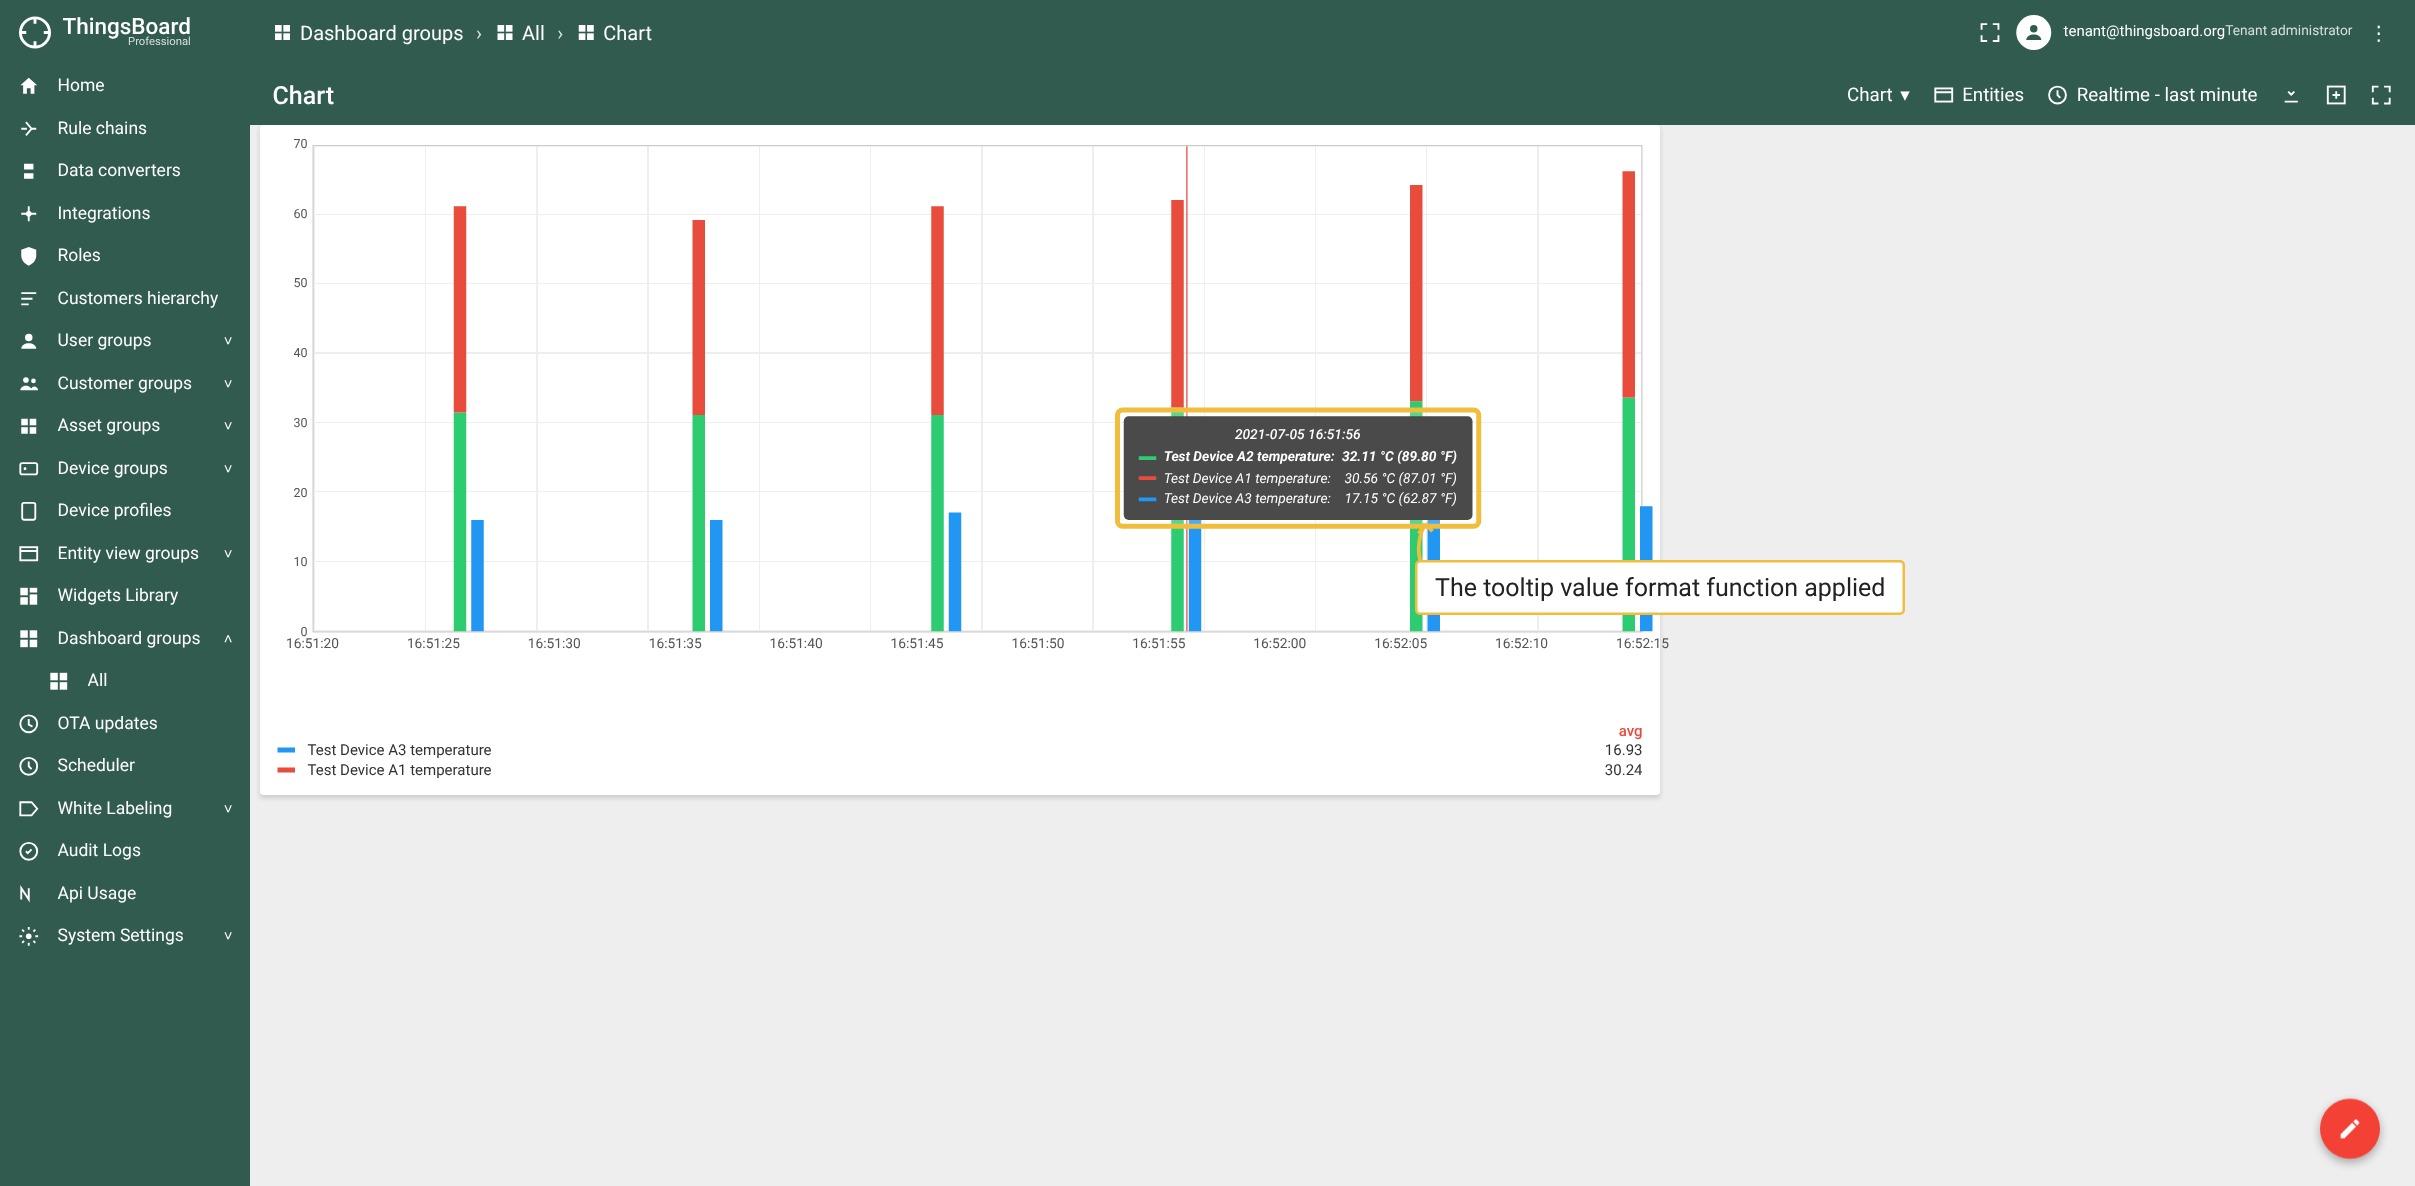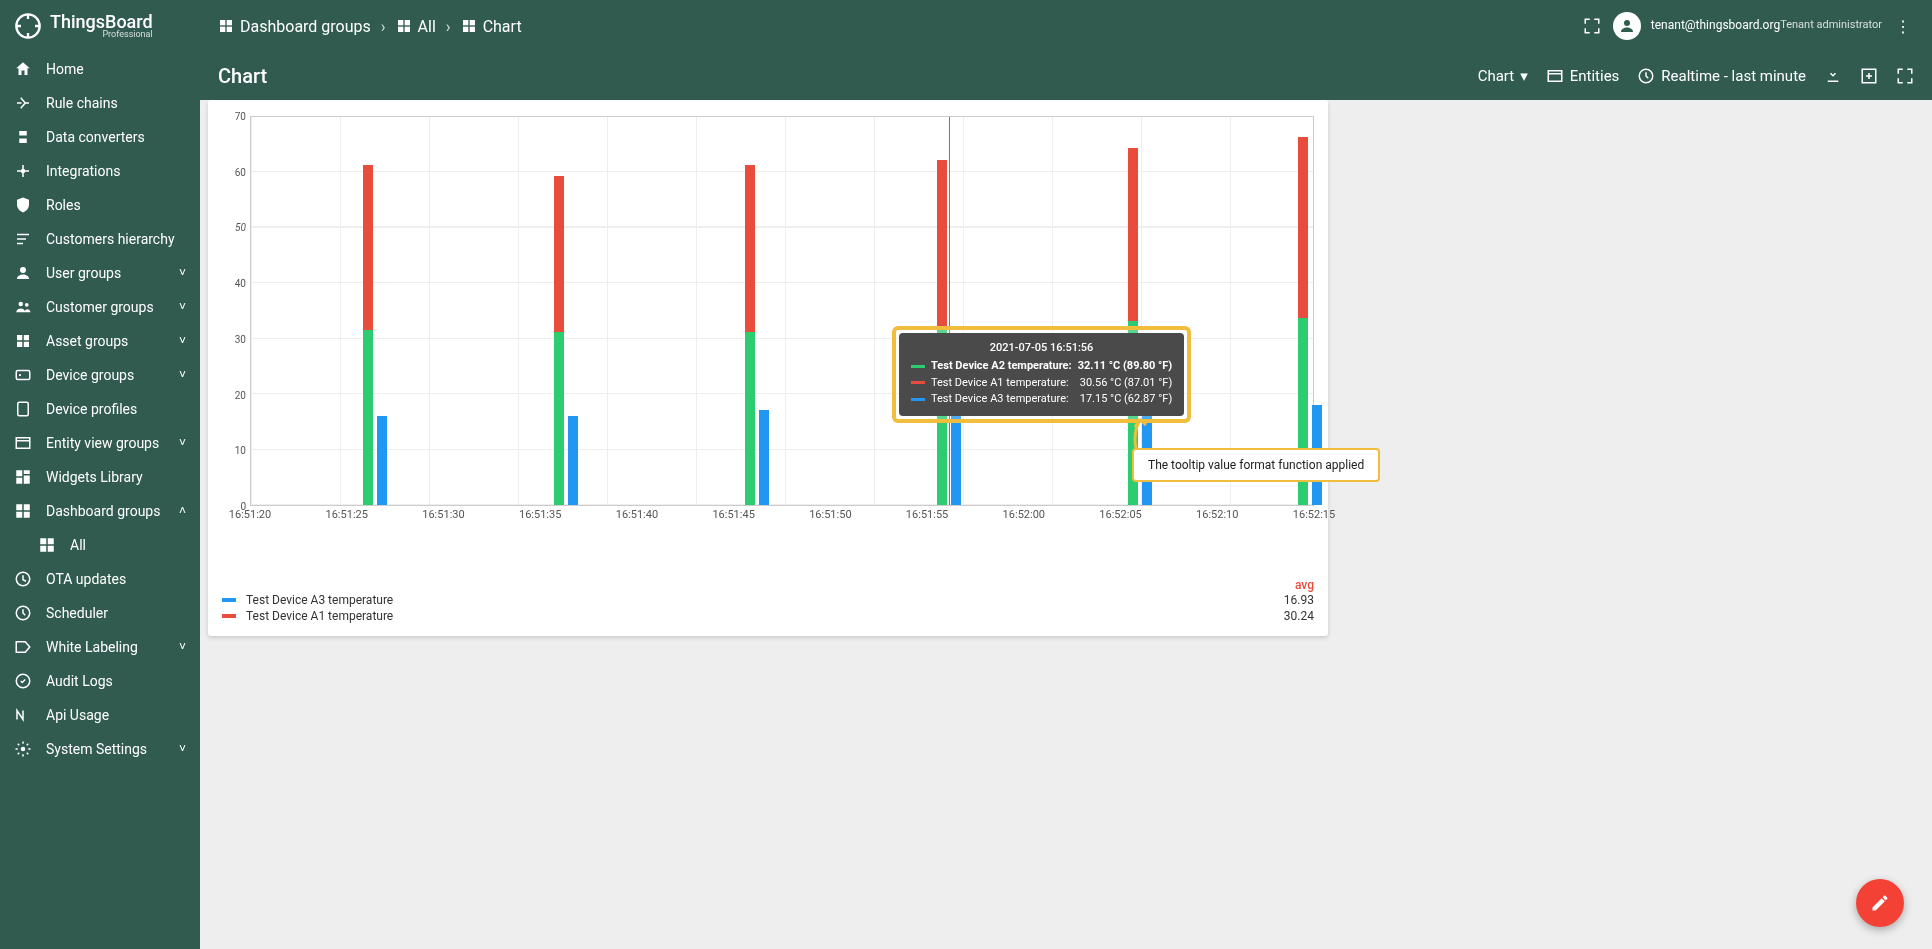--- a/index.html
+++ b/index.html
@@ -43,29 +43,29 @@
 .plot { position: absolute; left: 28px; top: 0; right: 0; height: 390px; border: 1px solid #ccc; border-top: 1px solid #ccc; background:
   repeating-linear-gradient(to right, #eee 0 1px, transparent 1px 89px),
   repeating-linear-gradient(to top, #eee 0 1px, transparent 1px 55.5px); }
 .chart-area { height: 430px; position: relative; }
 .bars { position: absolute; inset: 0; }
 .bar { position: absolute; bottom: 0; width: 10px; }
 .xlabels { position: absolute; left: 28px; right: 0; top: 392px; height: 20px; }
 .xlabel { position: absolute; font-size: 11px; color: #555; transform: translateX(-50%); }
 .vline { position: absolute; top: 0; bottom: 0; width: 1px; background: #e74c3c; }
 .tooltip-outer { position: absolute; border: 4px solid #F0BE3C; border-radius: 6px; padding: 3px; background: rgba(255,255,255,.2); }
-.tooltip { background: #4a4a4a; color: #fff; border-radius: 4px; padding: 8px 12px; font-size: 11px; min-width: 240px; }
+.tooltip { background: #4a4a4a; color: #fff; border-radius: 4px; padding: 8px 12px; font-size: 11px; min-width: 240px; font-style: italic; }
 .tt-time { text-align: center; font-weight: 500; margin-bottom: 4px; }
 .tt-row { display: flex; align-items: center; gap: 6px; line-height: 1.5; }
 .tt-swatch { width: 14px; height: 3px; }
 .tt-label { flex: 1; }
 .tt-row.bold { font-weight: 700; }
 .tt-val { white-space: nowrap; }
 .annot-arrow { position: absolute; }
-.annot-box { position: absolute; background: #fff; border: 2px solid #F0BE3C; border-radius: 4px; padding: 8px 14px; font-size: 12px; color: #222; white-space: nowrap; }
+.annot-box { position: absolute; background: #fff; border: 2px solid #F0BE3C; border-radius: 4px; padding: 8px 14px; font-size: 20px; color: #222; white-space: nowrap; }
 .legend { margin-top: 32px; font-size: 12px; color: #333; }
 .legend-head { display: flex; }
 .legend-head .avg { margin-left: auto; color: #e74c3c; font-weight: 500; }
 .legend-row { display: flex; align-items: center; gap: 10px; padding: 1px 0; }
 .lg-swatch { width: 14px; height: 4px; }
 .lg-val { margin-left: auto; }
 .fab { position: fixed; right: 28px; bottom: 22px; width: 48px; height: 48px; border-radius: 50%; background: #F34235; color: #fff; display: flex; align-items: center; justify-content: center; box-shadow: 0 3px 8px rgba(0,0,0,.3); cursor: pointer; }
 </style>
 </head>
 <body>
@@ -379,21 +379,21 @@
       <div class="card">
 
         <div class="chart-wrap">
           <div class="chart-area">
             <div class="chart-axis-y" id="yaxis">
                 <div class="ylabel" style="top: 390px;">0</div>
                 <div class="ylabel" style="top: 334.286px;">10</div>
                 <div class="ylabel" style="top: 278.571px;">20</div>
                 <div class="ylabel" style="top: 222.857px;">30</div>
                 <div class="ylabel" style="top: 167.143px;">40</div>
-                <div class="ylabel" style="top: 111.429px; font-style: italic;">50</div>
+                <div class="ylabel" style="top: 111.429px;">50</div>
                 <div class="ylabel" style="top: 55.7143px;">60</div>
                 <div class="ylabel" style="top: 0px;">70</div>
               </div>
             <div class="plot" id="plot">
               <div class="bars" id="bars">
                   <div class="bar" style="left: calc(11.5% - 10px); height: 175.5px; background: rgb(46, 204, 113);"></div>
                   <div class="bar" style="left: calc(11.5% - 10px); bottom: 175.5px; height: 164.357px; background: rgb(231, 76, 60);"></div>
                   <div class="bar" style="left: calc(11.5% + 4px); height: 89.1429px; background: rgb(33, 150, 243);"></div>
                   <div class="bar" style="left: calc(29.5% - 10px); height: 172.714px; background: rgb(46, 204, 113);"></div>
                   <div class="bar" style="left: calc(29.5% - 10px); bottom: 172.714px; height: 156px; background: rgb(231, 76, 60);"></div>

